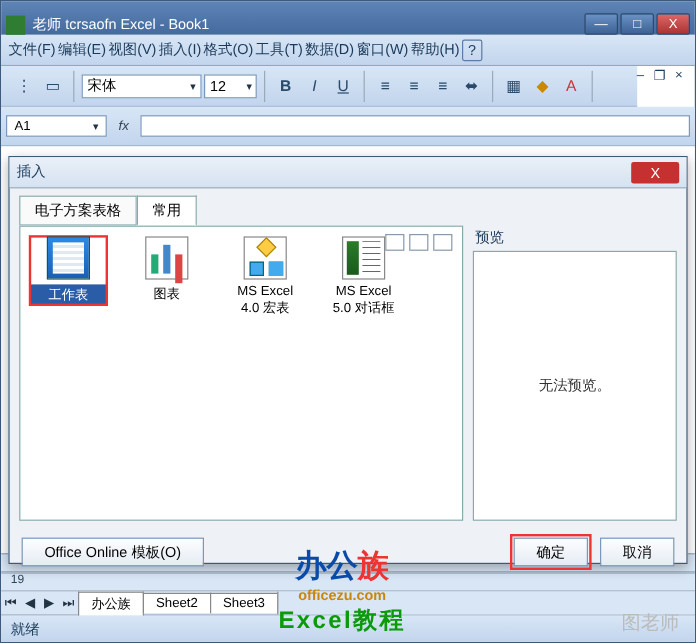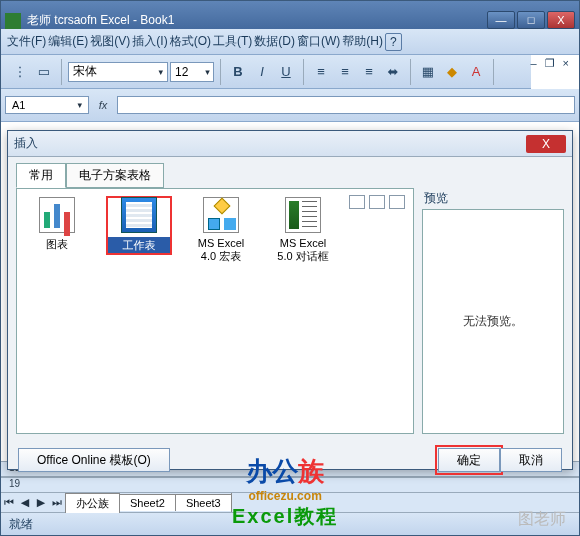--- a/index.html
+++ b/index.html
@@ -50,24 +50,24 @@
 .dlg-tab.active { border-bottom: 1px solid #fff; background: #fff; }
 .dlg-body { display: flex; padding: 0 8px 8px 8px; gap: 8px; height: 254px; }
 .dlg-left { flex: 1; background: #fff; border: 1px solid #8aa; padding: 8px; position: relative; }
 .view-icons { position: absolute; top: 6px; right: 8px; display: flex; gap: 4px; }
 .vicon { width: 16px; height: 14px; border: 1px solid #89a; cursor: pointer; }
 .items { display: flex; gap: 18px; align-items: flex-start; }
 .item { width: 64px; text-align: center; font-size: 11px; cursor: pointer; }
 .item .ico { width: 36px; height: 36px; margin: 0 auto 4px; }
 .item.selected { outline: 2px solid #e33; outline-offset: -1px; }
 .item.selected .lbl { background: #2a5ca8; color: #fff; padding: 1px 2px; }
-.dlg-right { width: 142px; display: flex; flex-direction: column; }
+.dlg-right { width: 170px; display: flex; flex-direction: column; }
 .preview-label { font-size: 12px; color: #1a3a5a; padding: 2px 0 2px 2px; }
 .preview-box { flex: 1; background: #fff; border: 1px solid #8aa; display: flex; align-items: center; justify-content: center; font-size: 12px; color: #333; }
-.dlg-btns { display: flex; padding: 6px 10px 10px 10px; align-items: center; }
+.dlg-btns { display: flex; padding: 6px 10px 10px 10px; gap: 10px; align-items: center; }
 .dlg-btns .spacer { flex: 1; }
 .btn { height: 24px; padding: 0 18px; border: 1px solid #7a98bb; background: linear-gradient(#fdfdfd, #e5ecf5); font-size: 12px; cursor: pointer; display: flex; align-items: center; }
 .btn.primary { outline: 2px solid #e33; outline-offset: 1px; }
 
 
 .ico-sheet { background: linear-gradient(#2c8ae6, #1a5fb4); border: 1px solid #155; position: relative; }
 .ico-sheet::after { content:""; position:absolute; inset:4px; background: repeating-linear-gradient(#fff 0 2px, #e0e8f0 2px 5px); }
 .ico-chart { background:#fff; border:1px solid #888; position:relative; }
 .ico-chart::before { content:""; position:absolute; left:4px; bottom:4px; width:6px; height:16px; background:#2a7; }
 .ico-chart::after { content:""; position:absolute; left:14px; bottom:4px; width:6px; height:24px; background:#48c; box-shadow: 10px 8px 0 -0px #d44; }
@@ -180,38 +180,38 @@
     </div>
   </div>
 </div>
 
 <div class="dialog">
   <div class="dlg-title">
     <span class="t">插入</span>
     <div class="dlg-close">X</div>
   </div>
   <div class="dlg-tabs">
+    <div class="dlg-tab">电子方案表格</div>
     <div class="dlg-tab active">常用</div>
-    <div class="dlg-tab">电子方案表格</div>
   </div>
   <div class="dlg-body">
     <div class="dlg-left">
       <div class="view-icons">
         <div class="vicon"></div>
         <div class="vicon"></div>
         <div class="vicon"></div>
       </div>
       <div class="items">
+        <div class="item selected">
+          <div class="ico ico-sheet"></div>
+          <div class="lbl">工作表</div>
+        </div>
         <div class="item">
           <div class="ico ico-chart"></div>
           <div class="lbl">图表</div>
-        </div>
-        <div class="item selected">
-          <div class="ico ico-sheet"></div>
-          <div class="lbl">工作表</div>
         </div>
         <div class="item">
           <div class="ico ico-macro"></div>
           <div class="lbl">MS Excel 4.0 宏表</div>
         </div>
         <div class="item">
           <div class="ico ico-dialog"></div>
           <div class="lbl">MS Excel 5.0 对话框</div>
         </div>
       </div>

